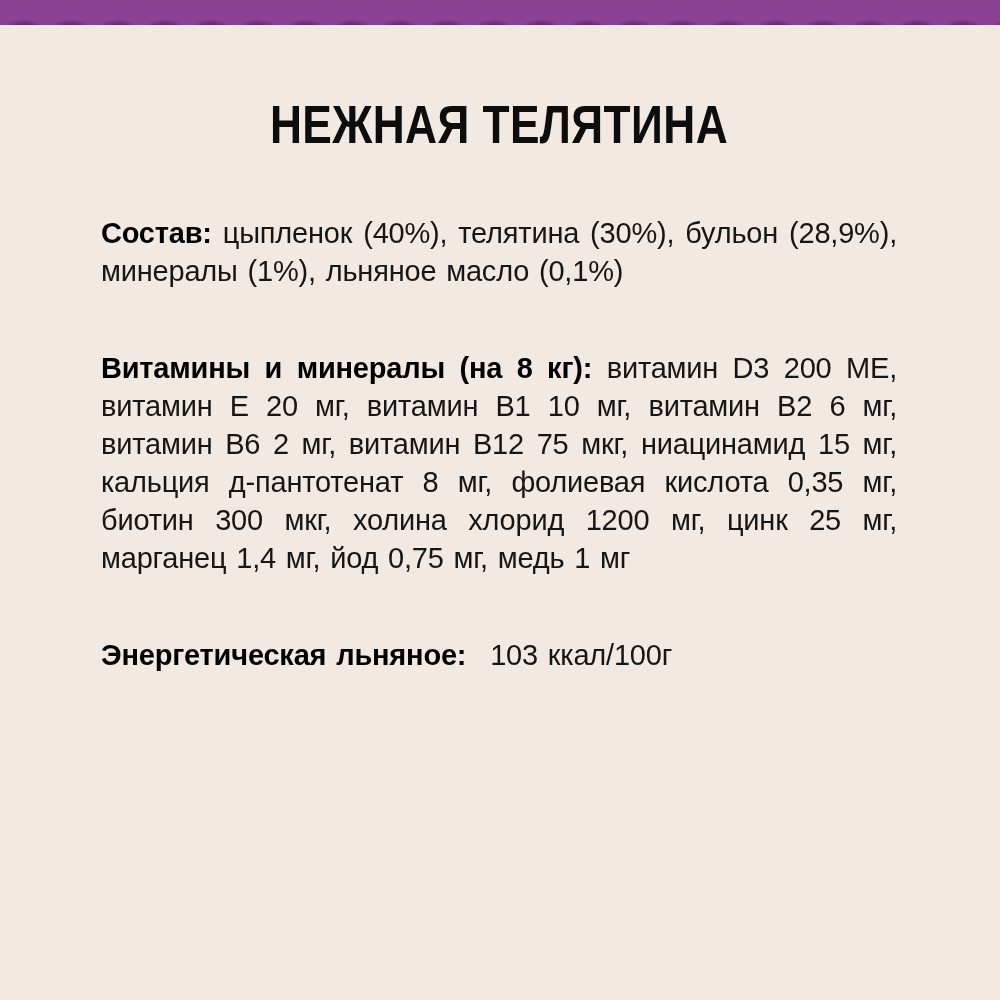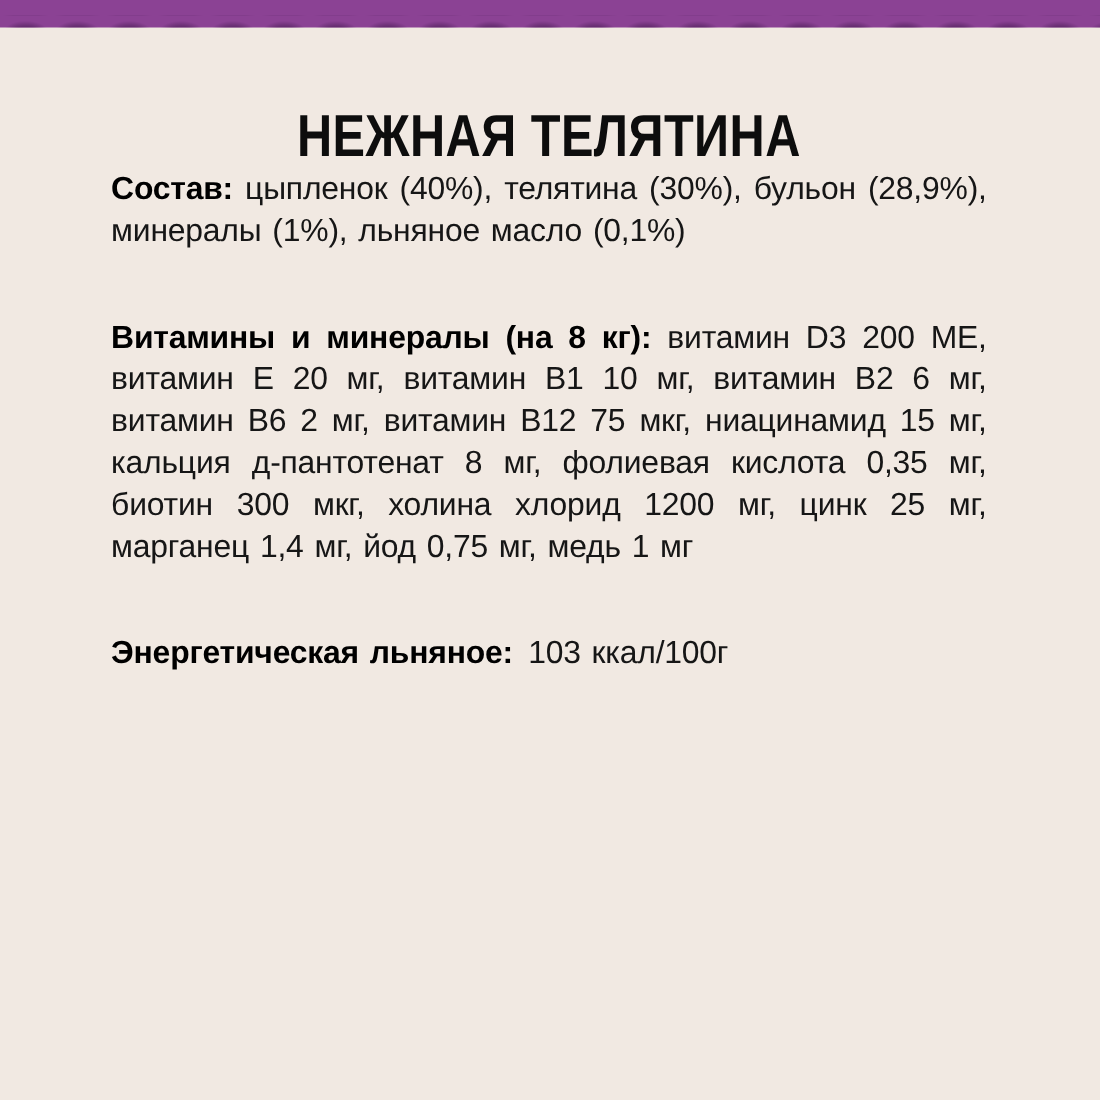--- a/index.html
+++ b/index.html
@@ -53,23 +53,24 @@
     word-spacing: 2px;
     text-align: justify;
     text-align-last: left;
     margin: 0 0 59px 0;
   }
   .section b {
     font-weight: 700;
     color: #000;
   }
   .section-composition {
+    margin-top: 61px;
   }
   .section-energy .section-value {
-    margin-left: 4px;
+    margin-left: 14px;
   }
 </style>
 </head>
 <body>
 
 <header class="top-bar">
   <div class="bar-pattern"></div>
 </header>
 
 <main class="content">

